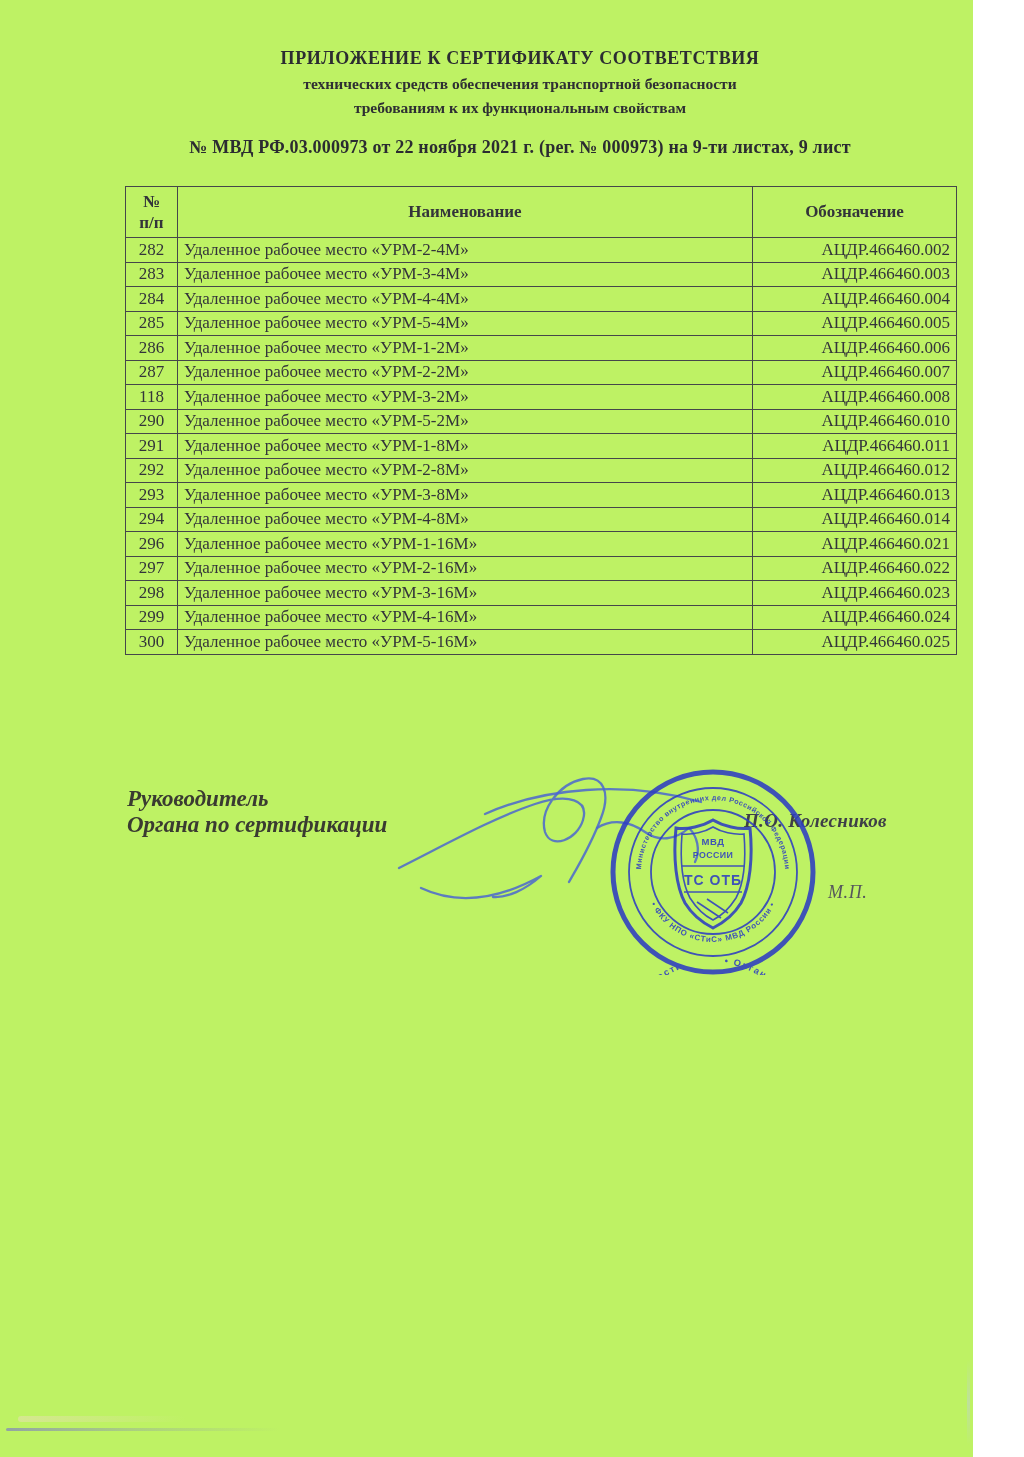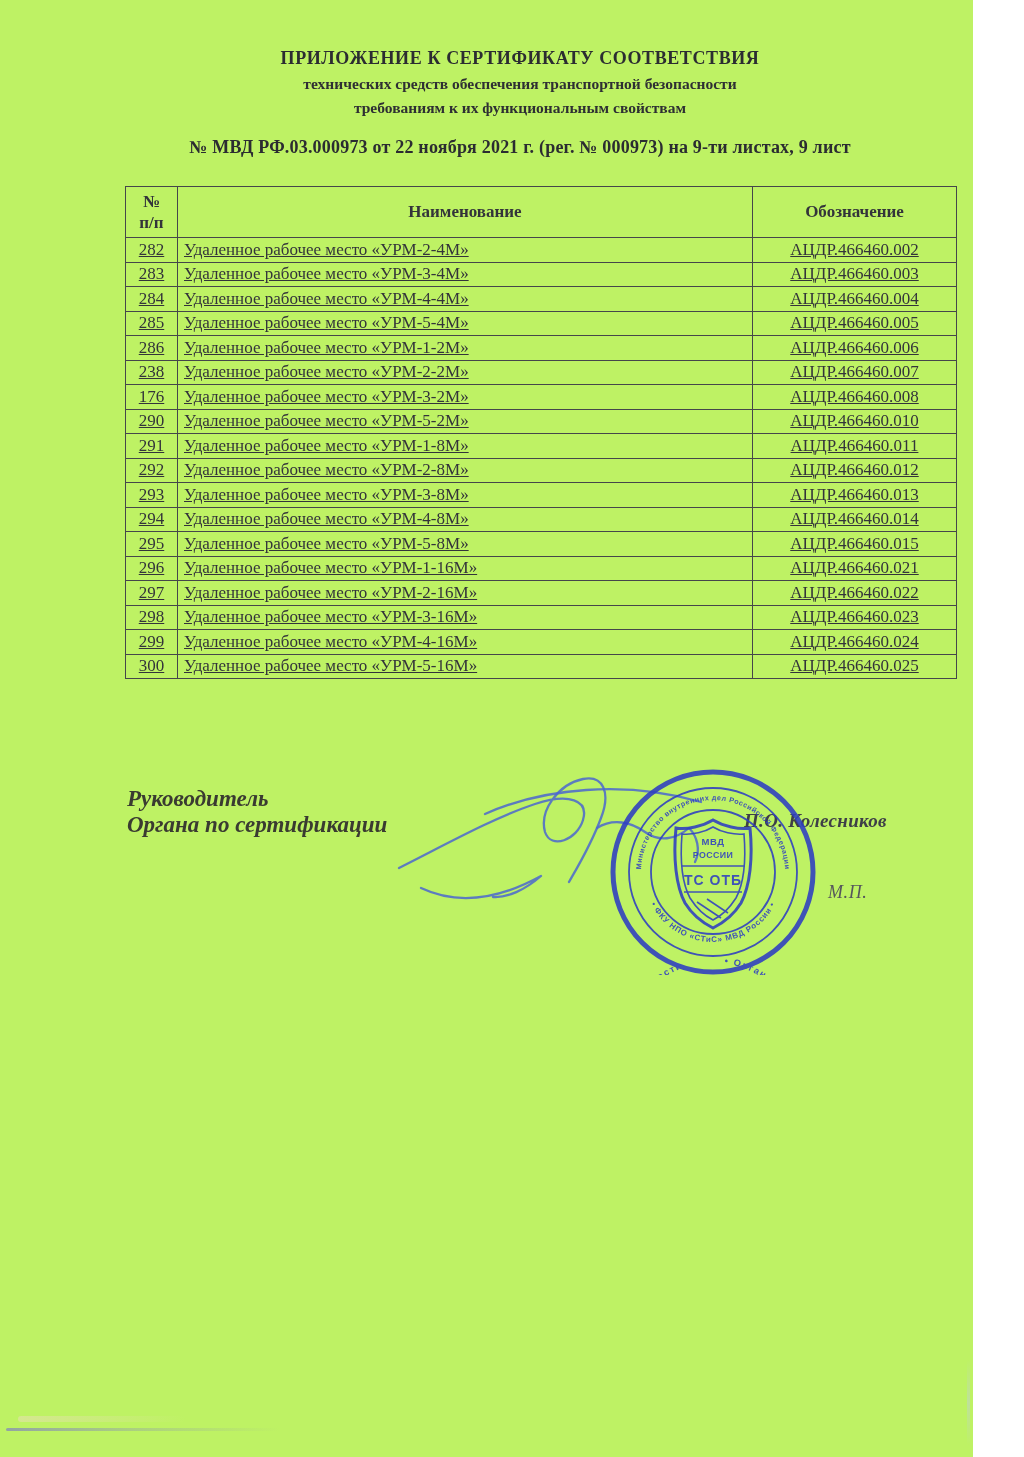--- a/index.html
+++ b/index.html
@@ -29,27 +29,27 @@
     width:831px;border-collapse:collapse;
     font-size:17px;color:#33343a;
     table-layout:fixed;
   }
   table.cert th, table.cert td{
     border:1.4px solid #45464a;
     padding:0 6px;
     overflow:hidden;white-space:nowrap;
   }
   table.cert th{font-weight:bold;text-align:center;height:50px;line-height:1.25;}
-  table.cert td{height:23.5px;text-decoration:underline;}
+  table.cert td{height:23.5px;}
   col.c-num{width:52px;}
   col.c-name{width:575px;}
   col.c-des{width:204px;}
   td.num{text-align:center;}
   td.name{text-align:left;padding-left:10px;}
-  td.des{text-align:center;padding-left:12px;}
+  td.des{text-align:right;padding-left:12px;}
   
   .role{
     position:absolute;left:127px;top:786px;
     font-size:23px;font-weight:bold;font-style:italic;
     color:#3a3b31;line-height:26px;
   }
   .sig-svg{position:absolute;left:393px;top:770px;}
   .signer-name{
     position:absolute;left:744px;top:810px;
     font-size:19px;font-weight:bold;font-style:italic;
@@ -132,26 +132,26 @@
         <td class="num">285</td>
         <td class="name">Удаленное рабочее место «УРМ-5-4М»</td>
         <td class="des">АЦДР.466460.005</td>
       </tr>
         <tr>
         <td class="num">286</td>
         <td class="name">Удаленное рабочее место «УРМ-1-2М»</td>
         <td class="des">АЦДР.466460.006</td>
       </tr>
         <tr>
-        <td class="num">238</td>
+        <td class="num">287</td>
         <td class="name">Удаленное рабочее место «УРМ-2-2М»</td>
         <td class="des">АЦДР.466460.007</td>
       </tr>
         <tr>
-        <td class="num">176</td>
+        <td class="num">118</td>
         <td class="name">Удаленное рабочее место «УРМ-3-2М»</td>
         <td class="des">АЦДР.466460.008</td>
       </tr>
         <tr>
         <td class="num">290</td>
         <td class="name">Удаленное рабочее место «УРМ-5-2М»</td>
         <td class="des">АЦДР.466460.010</td>
       </tr>
         <tr>
         <td class="num">291</td>
@@ -165,25 +165,20 @@
       </tr>
         <tr>
         <td class="num">293</td>
         <td class="name">Удаленное рабочее место «УРМ-3-8М»</td>
         <td class="des">АЦДР.466460.013</td>
       </tr>
         <tr>
         <td class="num">294</td>
         <td class="name">Удаленное рабочее место «УРМ-4-8М»</td>
         <td class="des">АЦДР.466460.014</td>
-      </tr>
-        <tr>
-        <td class="num">295</td>
-        <td class="name">Удаленное рабочее место «УРМ-5-8М»</td>
-        <td class="des">АЦДР.466460.015</td>
       </tr>
         <tr>
         <td class="num">296</td>
         <td class="name">Удаленное рабочее место «УРМ-1-16М»</td>
         <td class="des">АЦДР.466460.021</td>
       </tr>
         <tr>
         <td class="num">297</td>
         <td class="name">Удаленное рабочее место «УРМ-2-16М»</td>
         <td class="des">АЦДР.466460.022</td>

